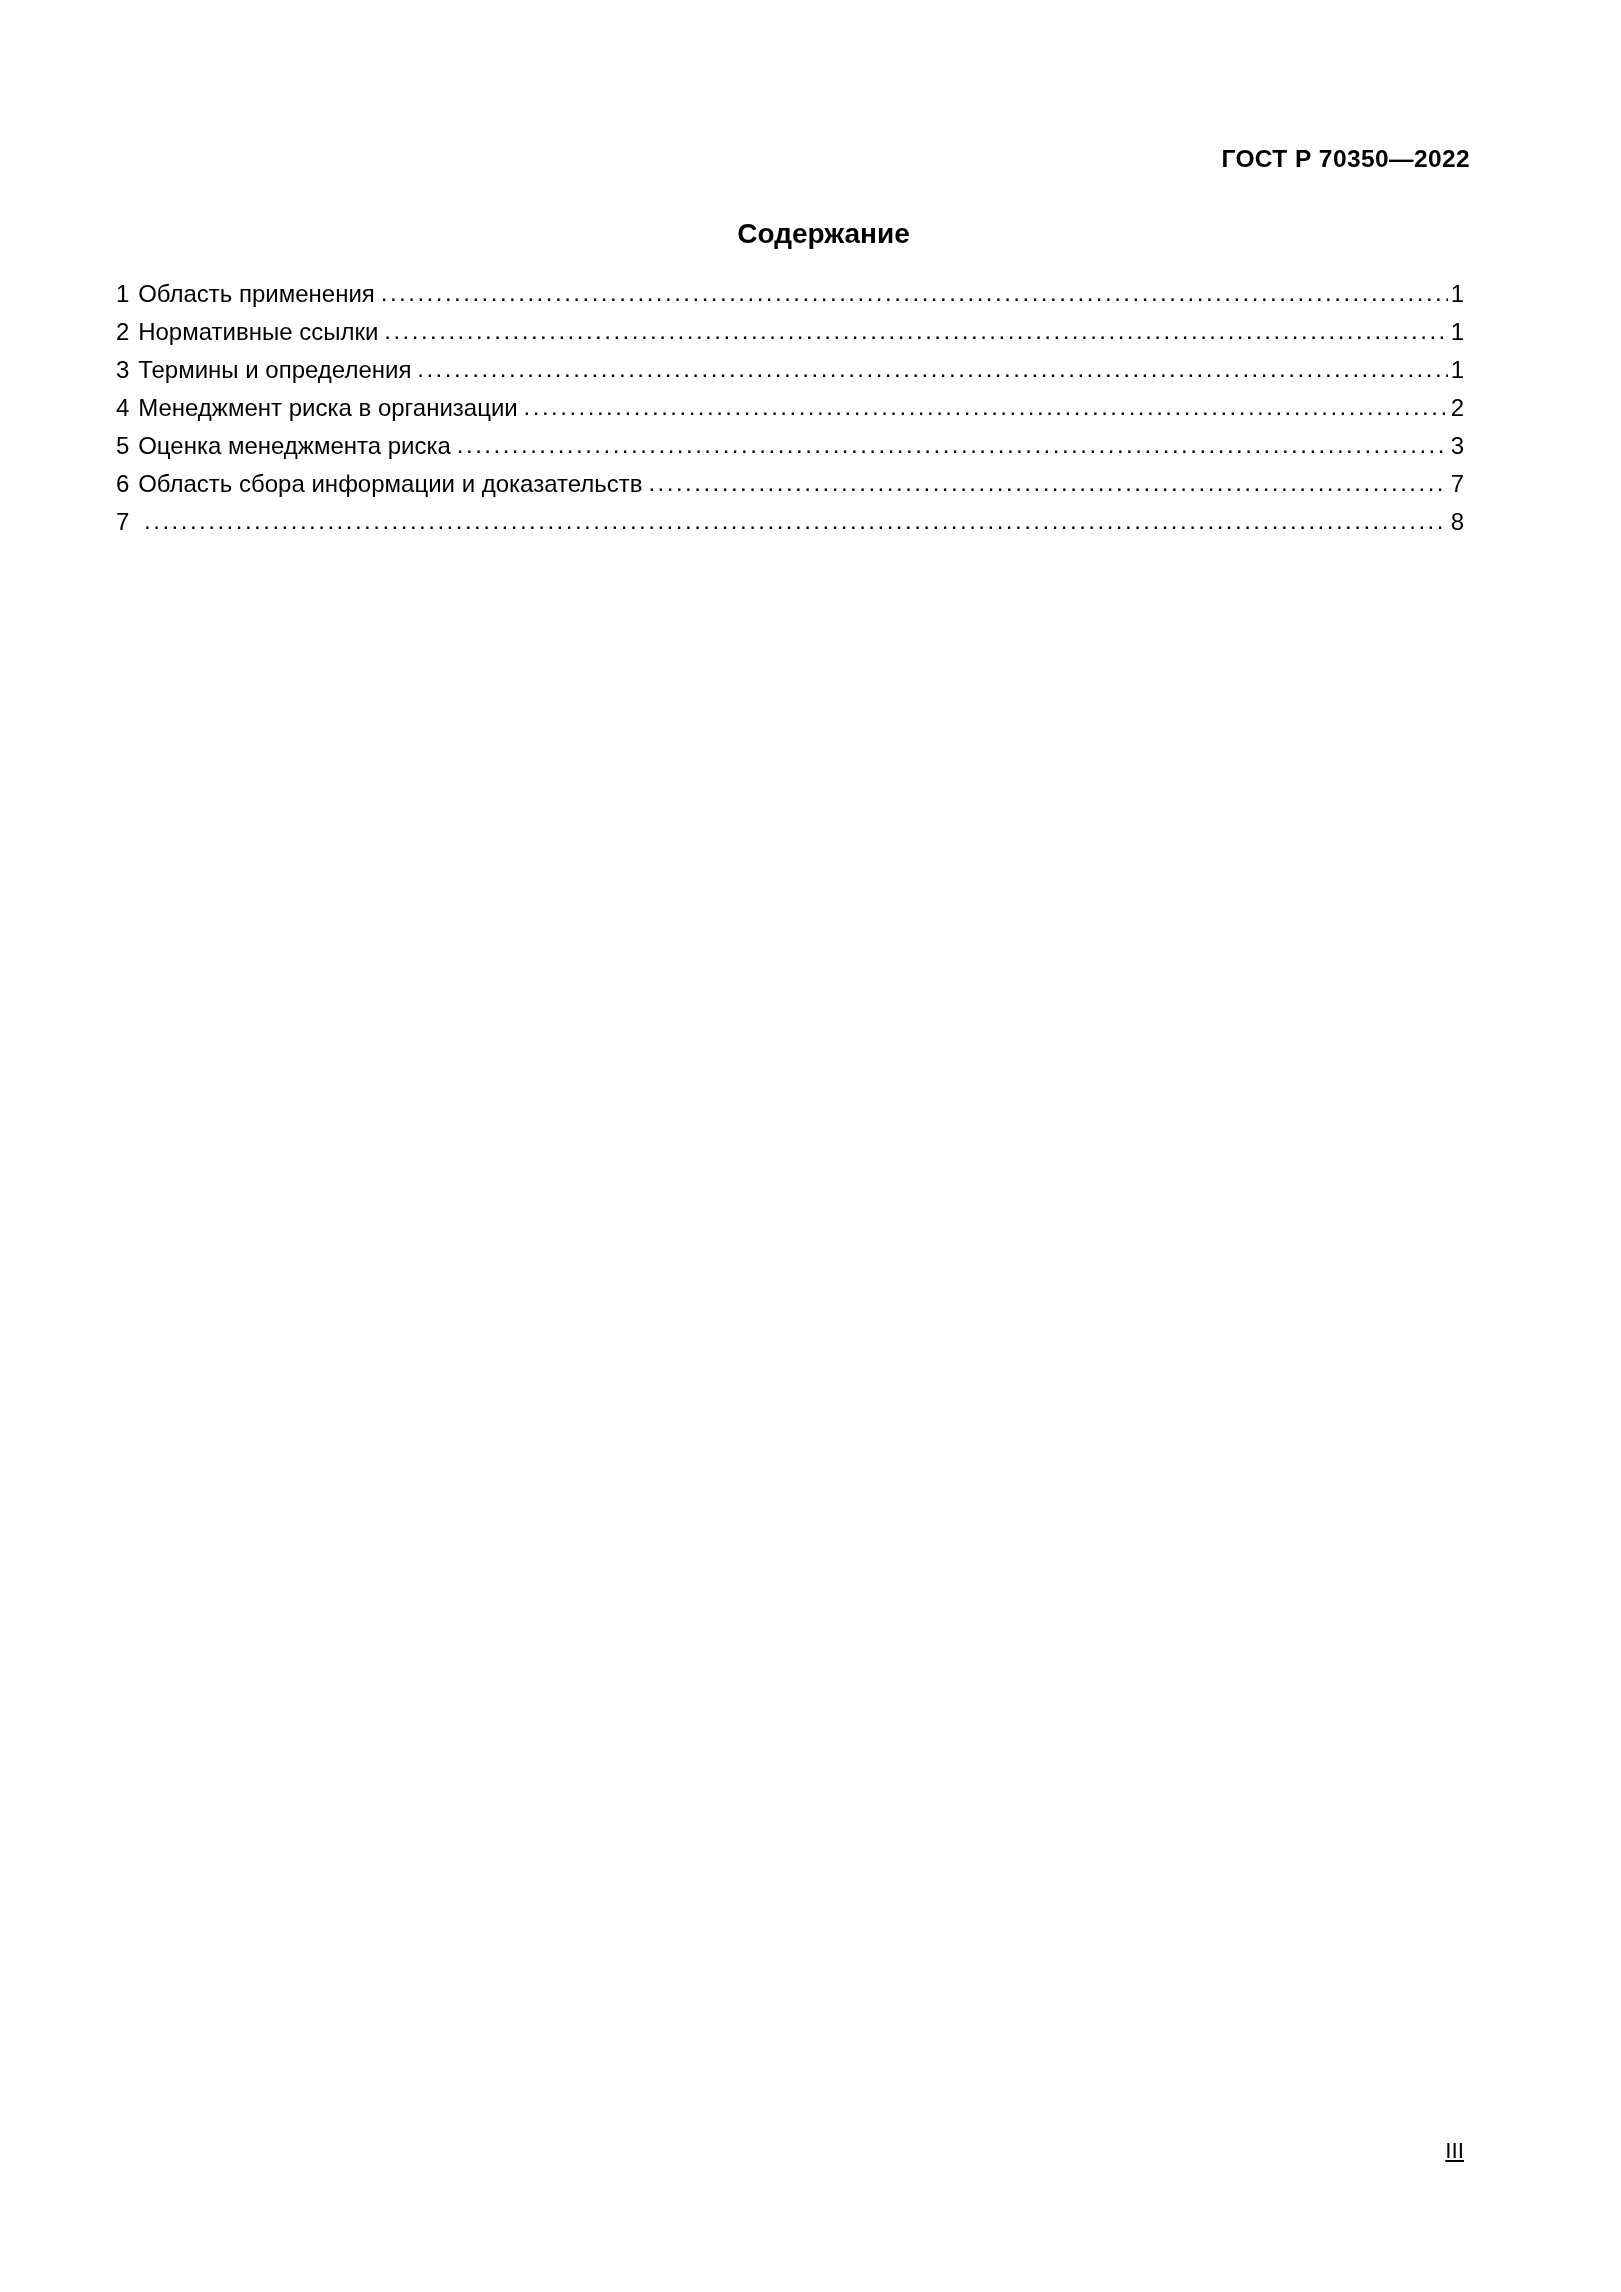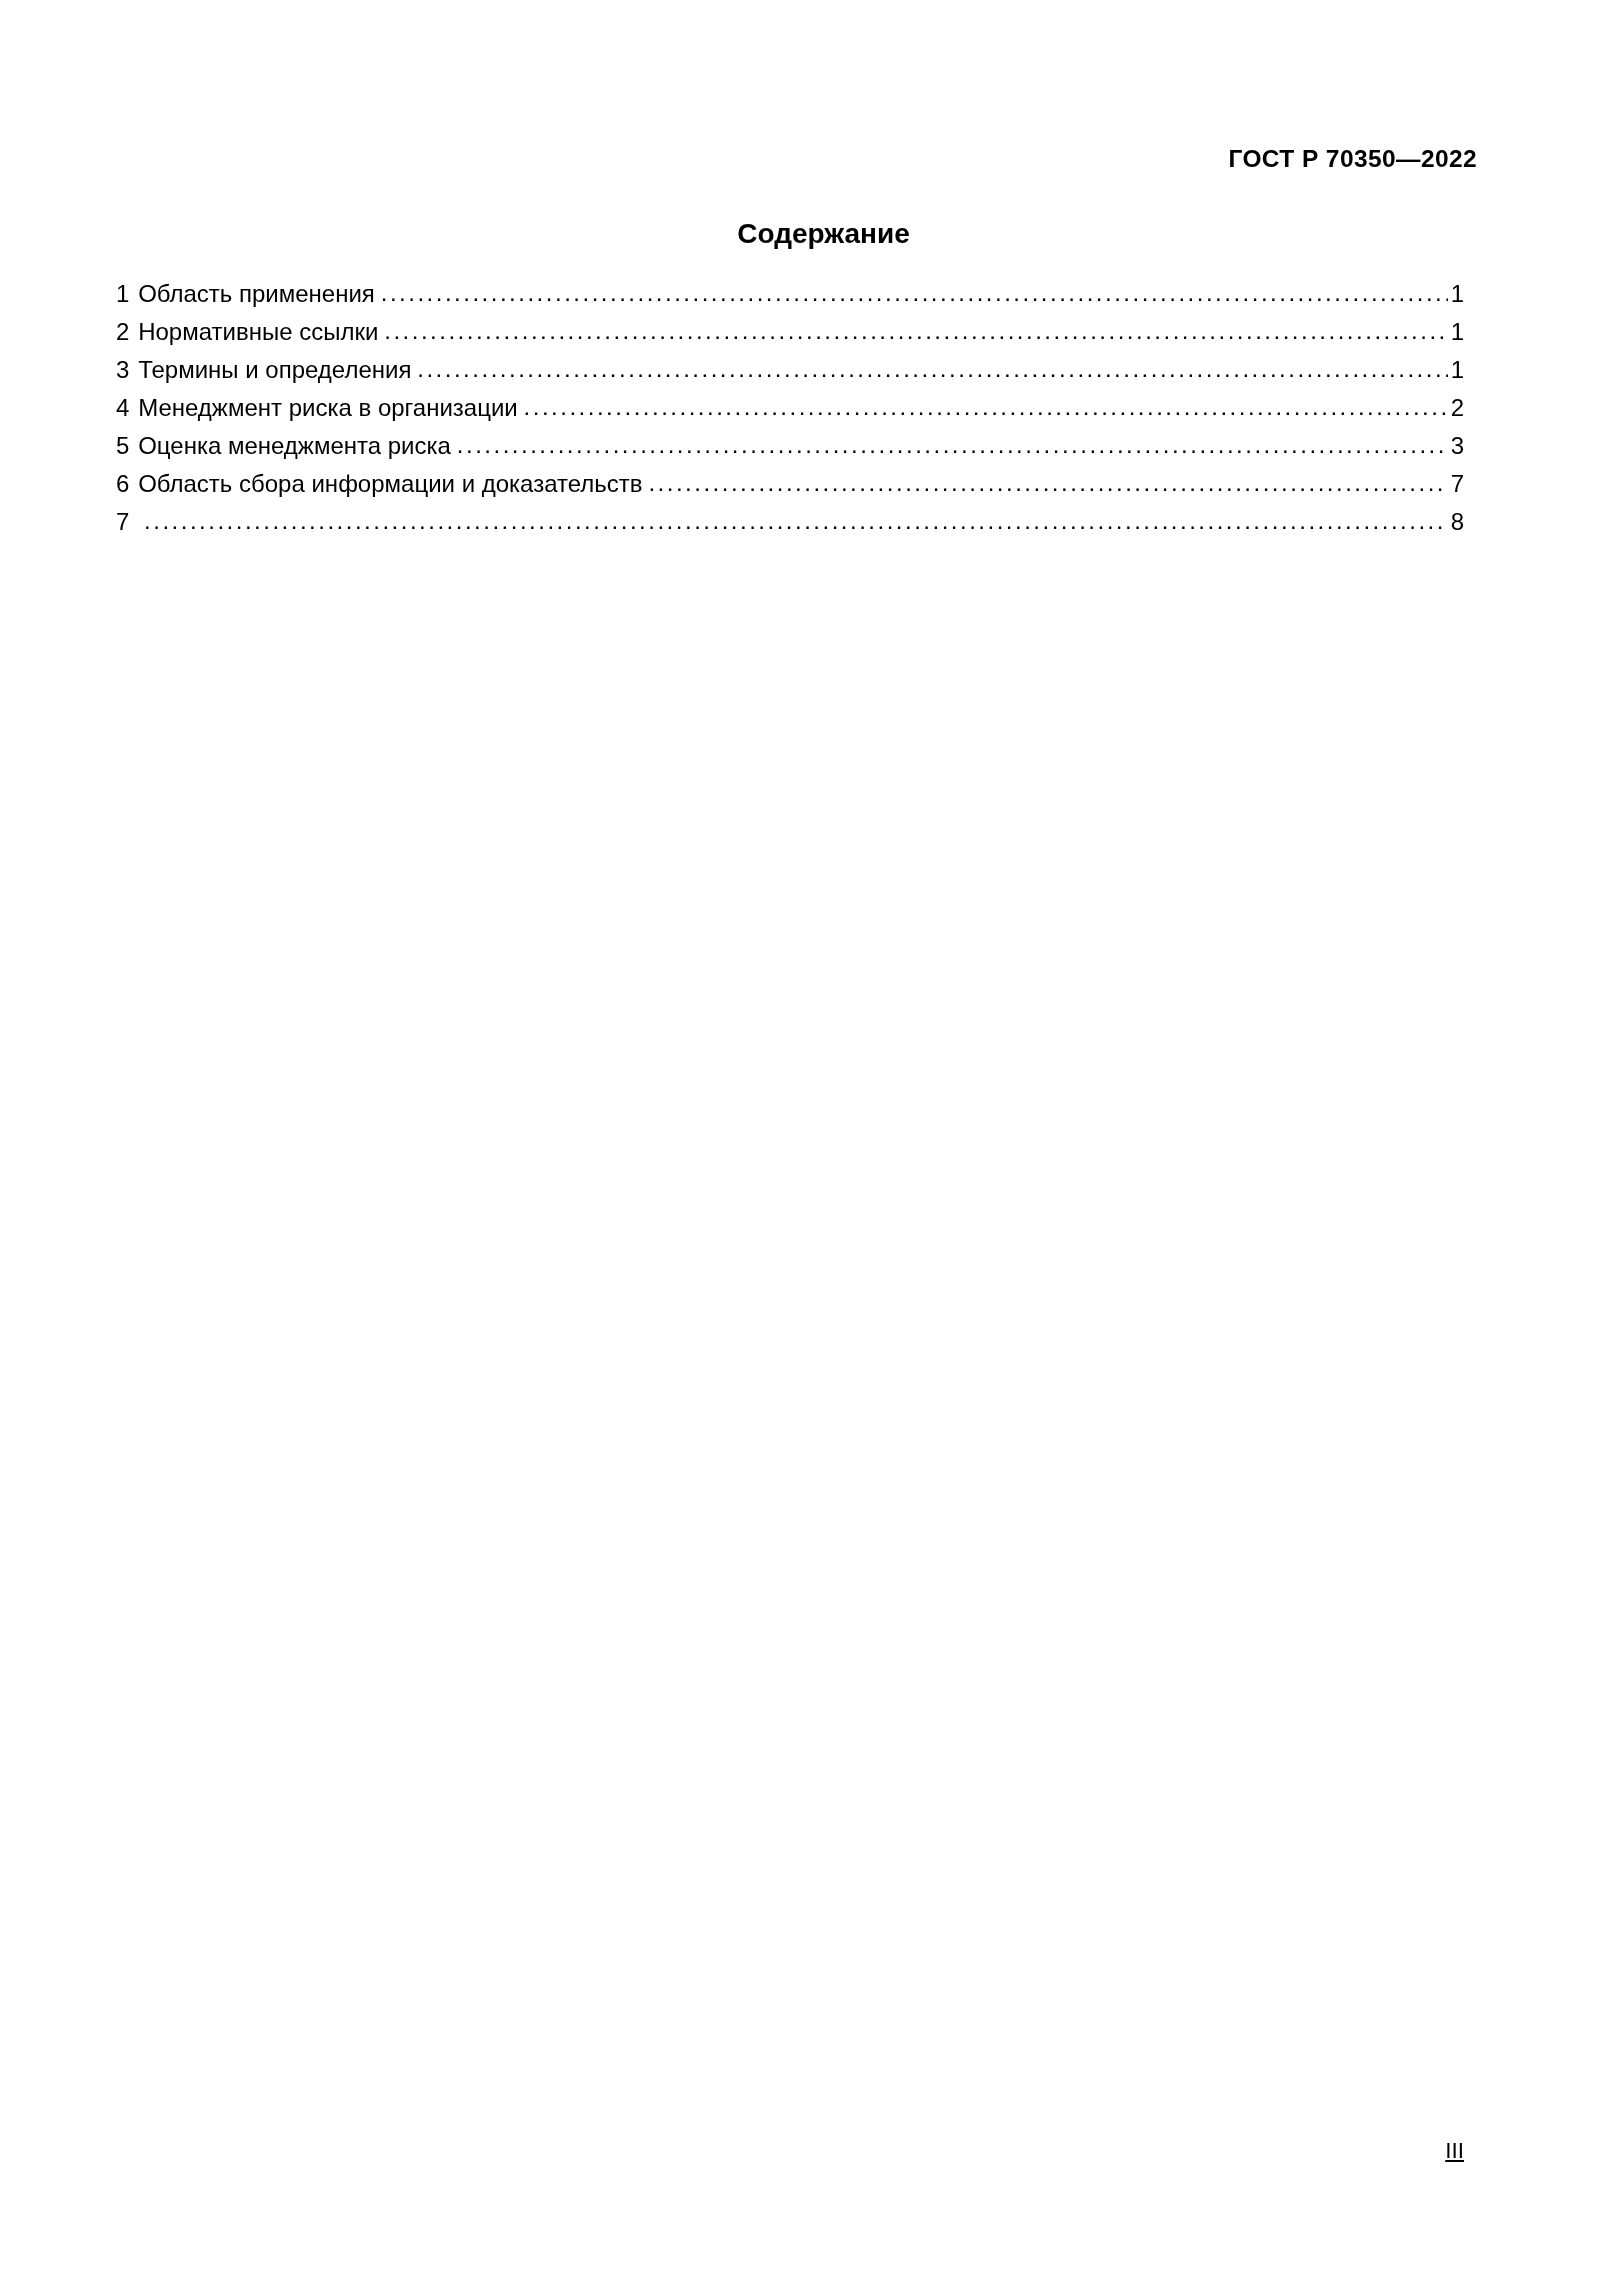--- a/index.html
+++ b/index.html
@@ -18,21 +18,21 @@
 
   .page {
     position: absolute;
     inset: 0;
     background: #ffffff;
   }
 
   .doc-header {
     position: absolute;
     top: 145px;
-    right: 144px;
+    right: 151px;
     font-size: 24.5px;
     font-weight: bold;
     letter-spacing: 0.4px;
     white-space: nowrap;
   }
 
   .toc-title {
     position: absolute;
     top: 218px;
     left: 0;

